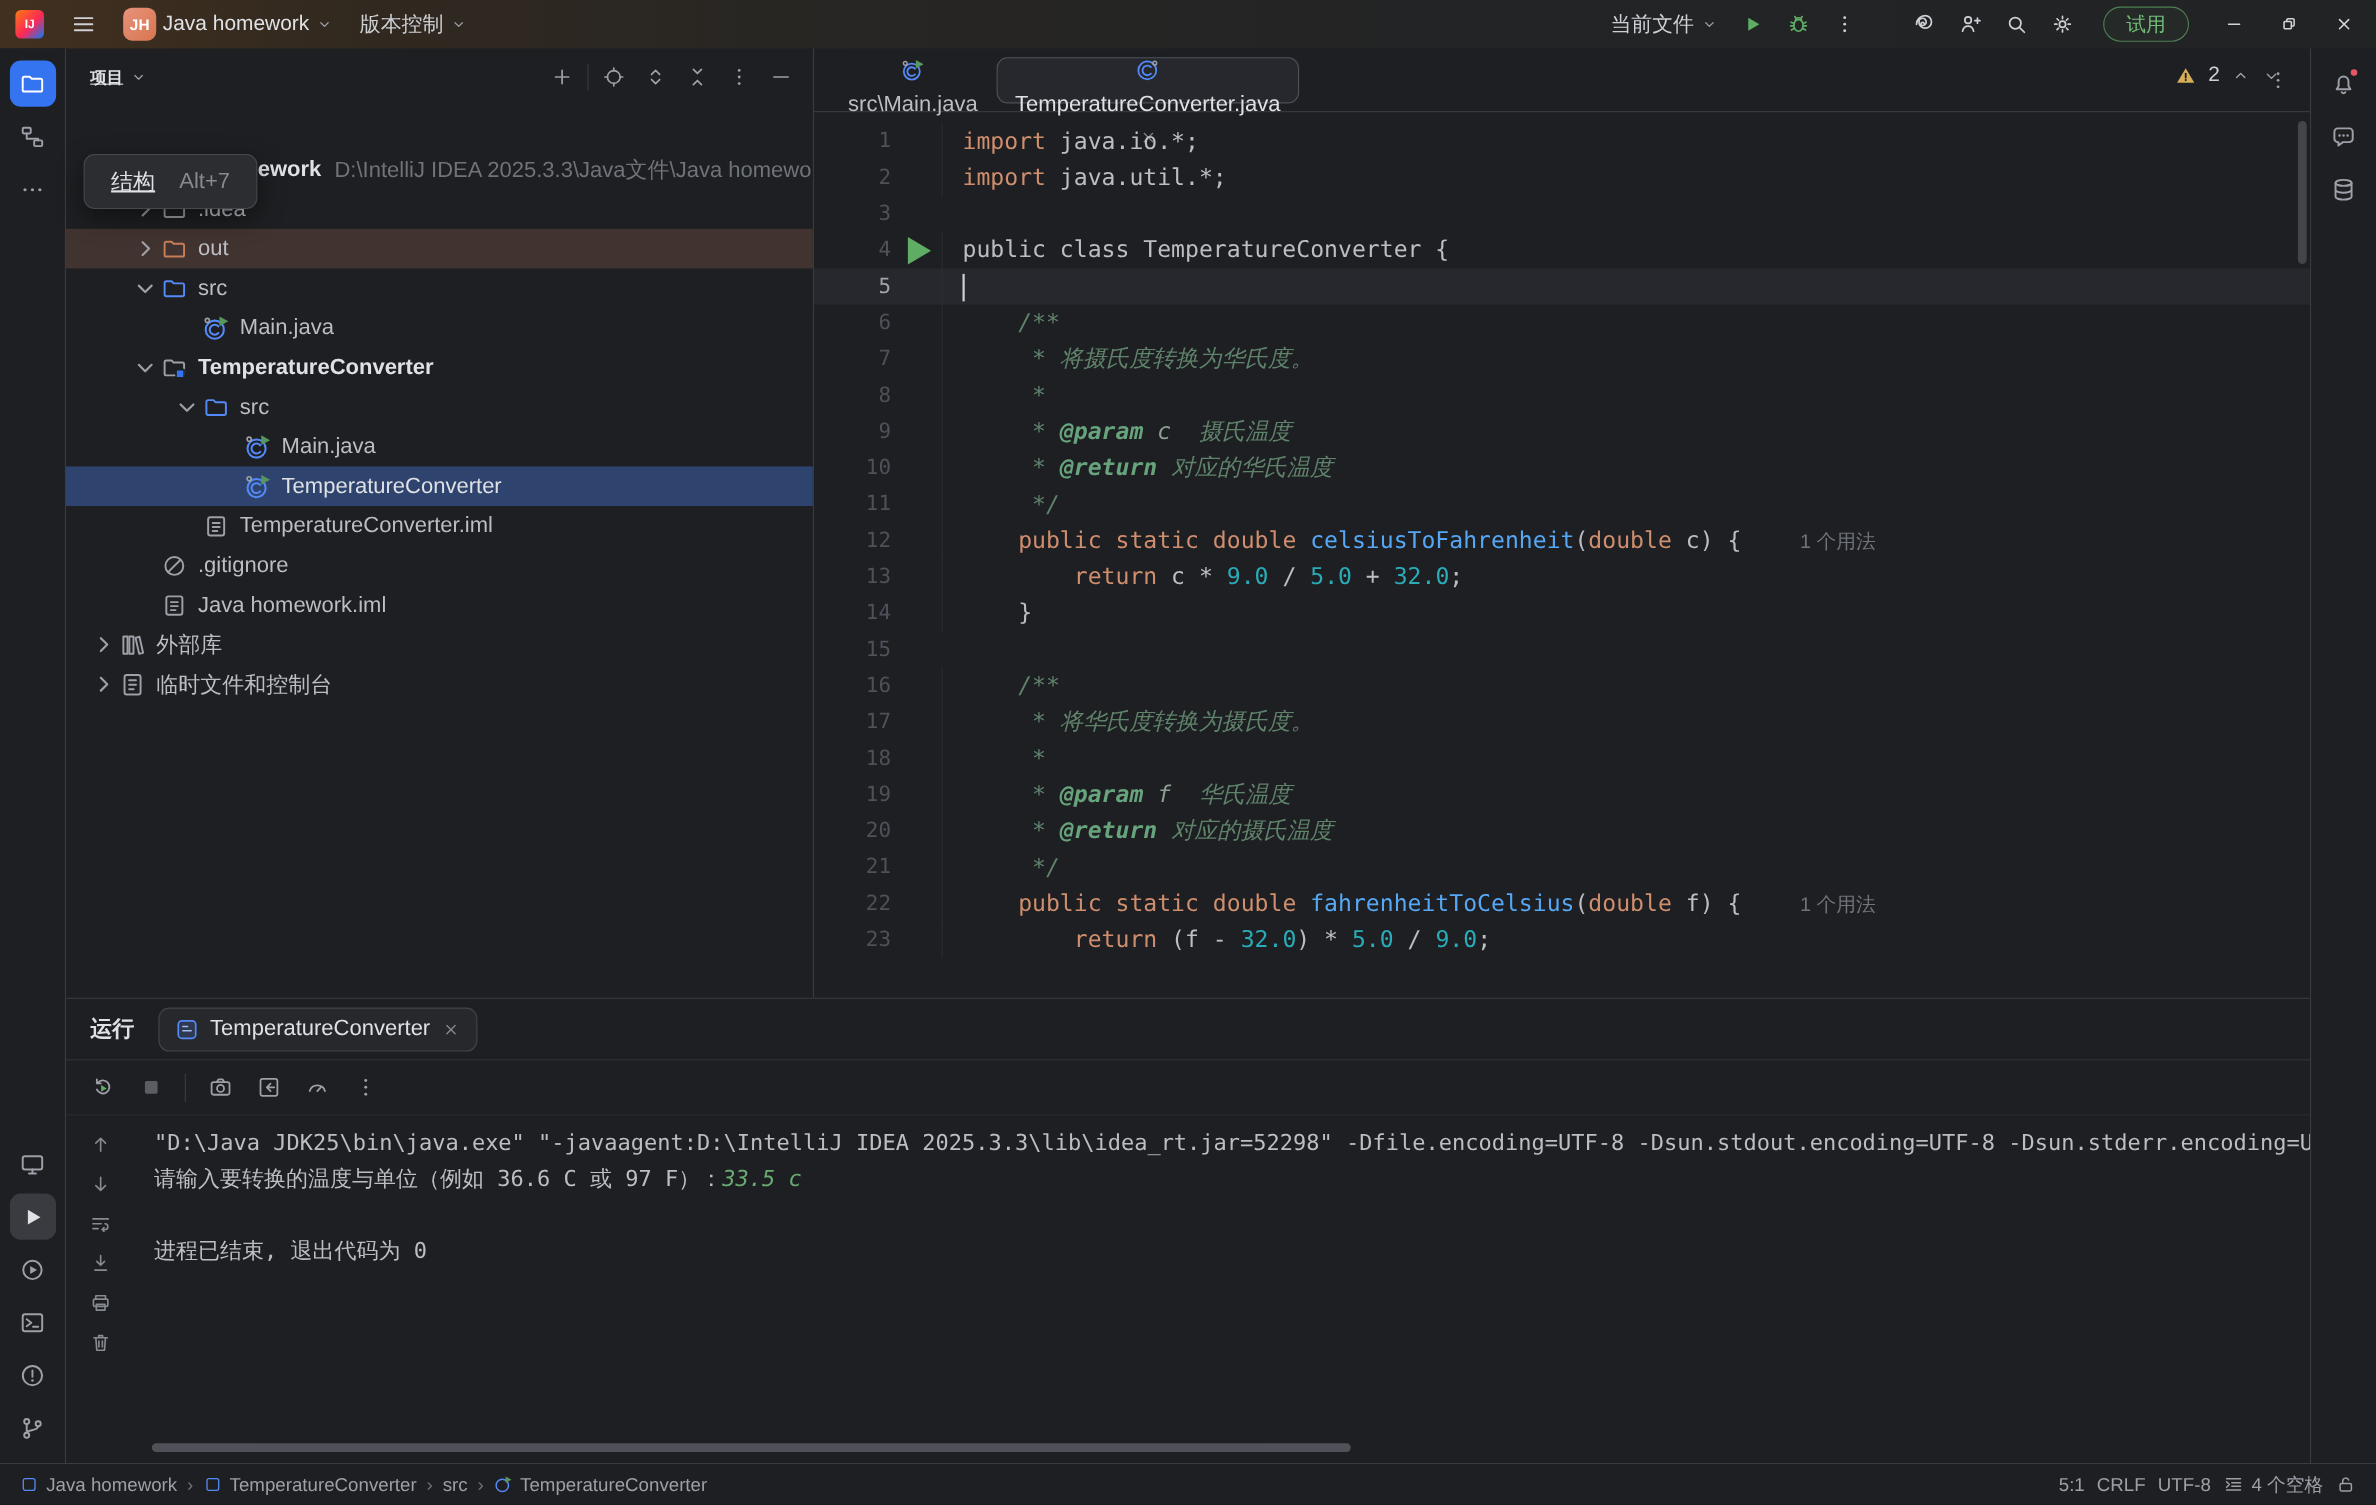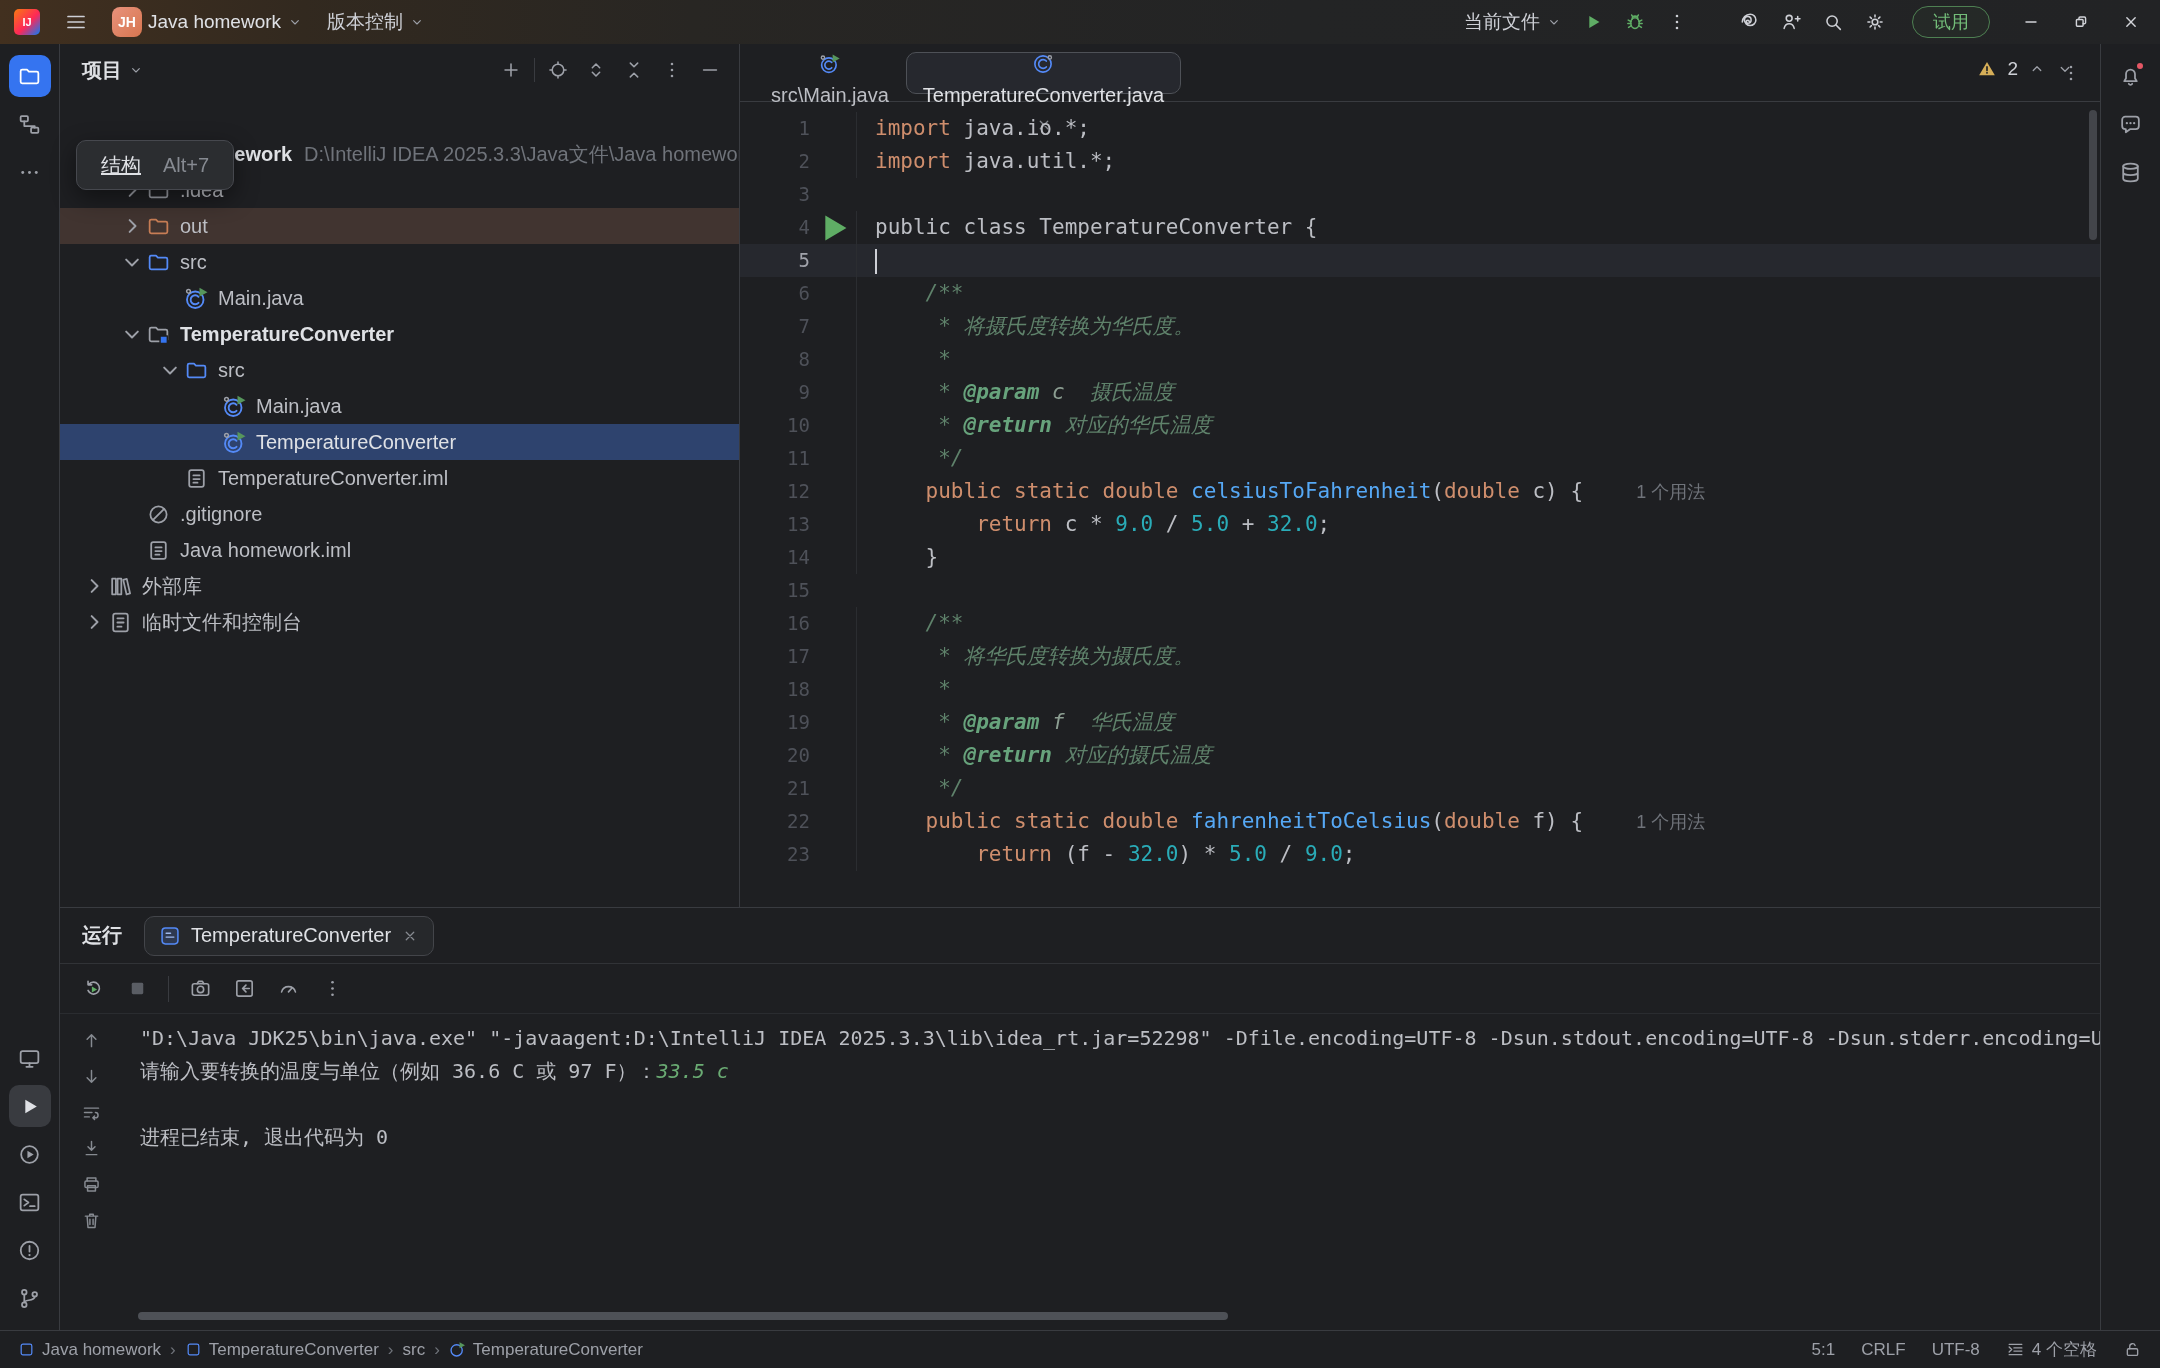--- a/index.html
+++ b/index.html
@@ -38,21 +38,21 @@
   .stripe-btn.active{background:#3574f0;color:#fff;}
   .stripe-btn.lit{background:#393b40;color:#dfe1e5;}
   .stripe-spacer{flex:1;}
   .badge-dot{position:absolute;top:6px;right:7px;width:10px;height:10px;border-radius:50%;background:#e55765;border:2px solid #1e1f22;}
 
   .center{flex:1;display:flex;flex-direction:column;min-width:0;}
   .upper{flex:1;display:flex;min-height:0;}
 
   
   .project{width:680px;flex:0 0 680px;border-right:1px solid #393b40;display:flex;flex-direction:column;position:relative;}
-  .panel-head{height:52px;display:flex;align-items:center;padding:0 10px 0 22px;font-size:20px;color:#dfe1e5;}
+  .panel-head{height:52px;display:flex;align-items:center;padding:0 10px 0 22px;font-size:15px;color:#dfe1e5;text-decoration:underline;}
   .panel-head .title{display:flex;align-items:center;gap:6px;font-weight:bold;}
   .panel-head .spacer{flex:1;}
   .ph-ic{width:38px;height:38px;border-radius:8px;display:flex;align-items:center;justify-content:center;color:#9da0a8;}
   .ph-ic .ic{width:22px;height:22px;}
   .ph-sep{width:1px;height:24px;background:#393b40;margin:0 4px;}
   .tree{flex:1;padding-top:40px;font-size:20px;overflow:hidden;position:relative;}
   .tree-row{height:36px;display:flex;align-items:center;white-space:nowrap;color:#bcbec4;}
   .tree-row .tchev{width:28px;height:28px;flex:0 0 28px;display:flex;align-items:center;justify-content:center;color:#9da0a8;}
   .tree-row .ic{width:25px;height:25px;margin-right:9px;flex:0 0 25px;}
   .tree-row.selected{background:#2e436e;color:#dfe1e5;}
@@ -119,21 +119,21 @@
   .cseg-input{color:#6aab73;font-style:italic;}
   .hscroll{position:absolute;left:78px;bottom:10px;width:1090px;height:8px;border-radius:4px;background:#4e5157;}
 
   
   .statusbar{height:38px;flex:0 0 38px;border-top:1px solid #393b40;display:flex;align-items:center;
     padding:0 18px;font-size:17px;color:#9da0a8;background:#1e1f22;}
   .bc{display:flex;align-items:center;gap:9px;}
   .bc-item{display:flex;align-items:center;gap:7px;}
   .bc-item .ic{width:17px;height:17px;}
   .bc-sep{color:#6f737a;}
-  .sb-right{margin-left:auto;display:flex;align-items:center;gap:26px;}
+  .sb-right{margin-left:auto;display:flex;align-items:center;gap:11px;}
   .sb-item{display:flex;align-items:center;gap:7px;}
   .sb-item .ic{width:19px;height:19px;}
   .ic{display:inline-flex;}
   .ic svg{display:block;}
 </style>
 </head>
 <body>
 
 <div class="app">
 

